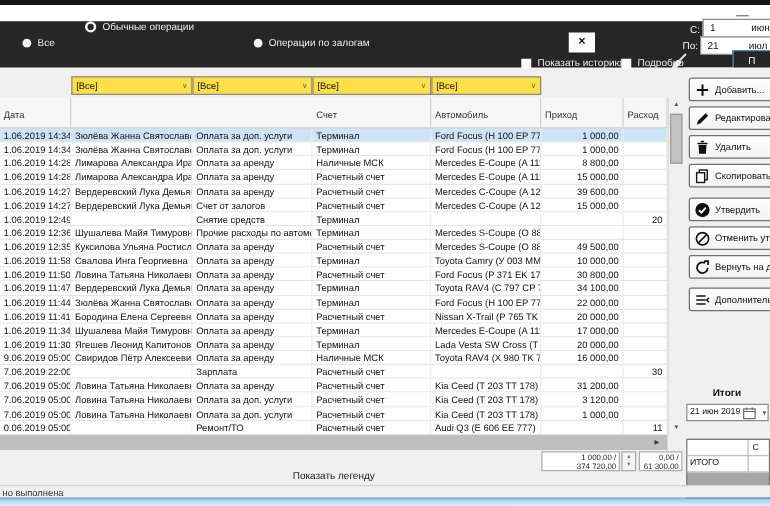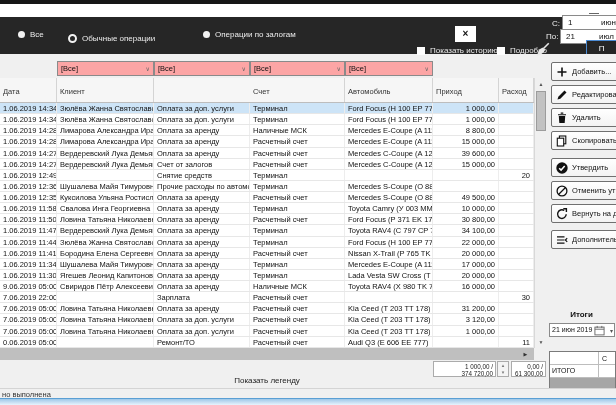--- a/index.html
+++ b/index.html
@@ -26,21 +26,21 @@
   .cbox{width:8px;height:8px;background:#fdfdfd;margin-right:5px;}
   .dlabel{position:absolute;color:#f2f2f2;font-size:8px;}
   .dfield{position:absolute;height:13px;background:#fff;border:1px solid #8a8a8a;font-size:8px;color:#111;}
   .dfield .day{position:absolute;left:5px;top:2px;}
   .dfield .mon{position:absolute;left:38px;top:2px;}
   #apply-btn{left:586px;top:40px;width:29px;height:17px;background:#262626;border:1px solid #4b8bd4;
        color:#fff;font-size:8px;text-align:center;line-height:16px;}
   #broom{left:535px;top:42px;width:15px;height:15px;}
 
   
-  .dropdown{position:absolute;top:61px;height:15px;background:#fca5a5;border:1px solid #8a8a8a;
+  .dropdown{position:absolute;top:61px;height:15px;background:#fde047;border:1px solid #8a8a8a;
        font-size:7.5px;color:#111;line-height:14px;padding-left:3px;box-sizing:border-box;}
   .dropdown .arr{position:absolute;right:3px;top:0;color:#666;font-size:6px;}
   .f1{left:57px;width:97px;} .f2{left:154px;width:96px;} .f3{left:250px;width:95px;} .f4{left:345px;width:88px;}
 
   
   #header{left:0;top:78px;width:534px;height:25px;background:#f6f6f6;border-bottom:1px solid #bdbdbd;box-sizing:border-box;}
   .hc{position:absolute;top:0;height:24px;border-right:1px solid #d4d4d4;box-sizing:border-box;
       font-size:7.5px;color:#333;padding:9px 0 0 3px;overflow:hidden;white-space:nowrap;}
   .c0{left:0;width:57px;} .c1{left:57px;width:97px;} .c2{left:154px;width:96px;}
   .c3{left:250px;width:95px;} .c4{left:345px;width:88px;} .c5{left:433px;width:66px;} .c6{left:499px;width:35px;}
@@ -100,21 +100,21 @@
   <div class="abs" id="strip-top"></div>
   <div class="abs" id="titlebar">
     <div class="abs" id="min-btn">—</div>
   </div>
 
   <div class="abs" id="toolbar">
     <div class="radio" style="left:18px;top:13px;">
       <span class="rdot"></span>
       <span>Все</span>
     </div>
-    <div class="radio" style="left:68px;top:17px;">
+    <div class="radio" style="left:68px;top:0;">
       <span class="rdot sel"></span>
       <span>Обычные операции</span>
     </div>
     <div class="radio" style="left:203px;top:13px;">
       <span class="rdot"></span>
       <span>Операции по залогам</span>
     </div>
     <div class="abs" id="clear-btn">×</div>
     <div class="chk" style="left:417px;top:29px;text-align:right;">
       <span class="cbox"></span>
@@ -156,21 +156,20 @@
     <span>[Все]</span>
     <span class="arr">∨</span>
   </div>
   <div class="dropdown f4">
     <span>[Все]</span>
     <span class="arr">∨</span>
   </div>
 
   <div class="abs" id="header">
     <div class="hc c0">Дата</div>
-    <div class="hc c1">Клиент</div>
     <div class="hc c4">Автомобиль</div>
     <div class="hc c3">Счет</div>
     <div class="hc c5">Приход</div>
     <div class="hc c6">Расход</div>
   </div>
 
   <div class="abs" id="rows">
       <div class="row selected">
         <span class="cell c0">1.06.2019 14:34</span>
         <span class="cell c1">Зюлёва Жанна Святославовна</span>

